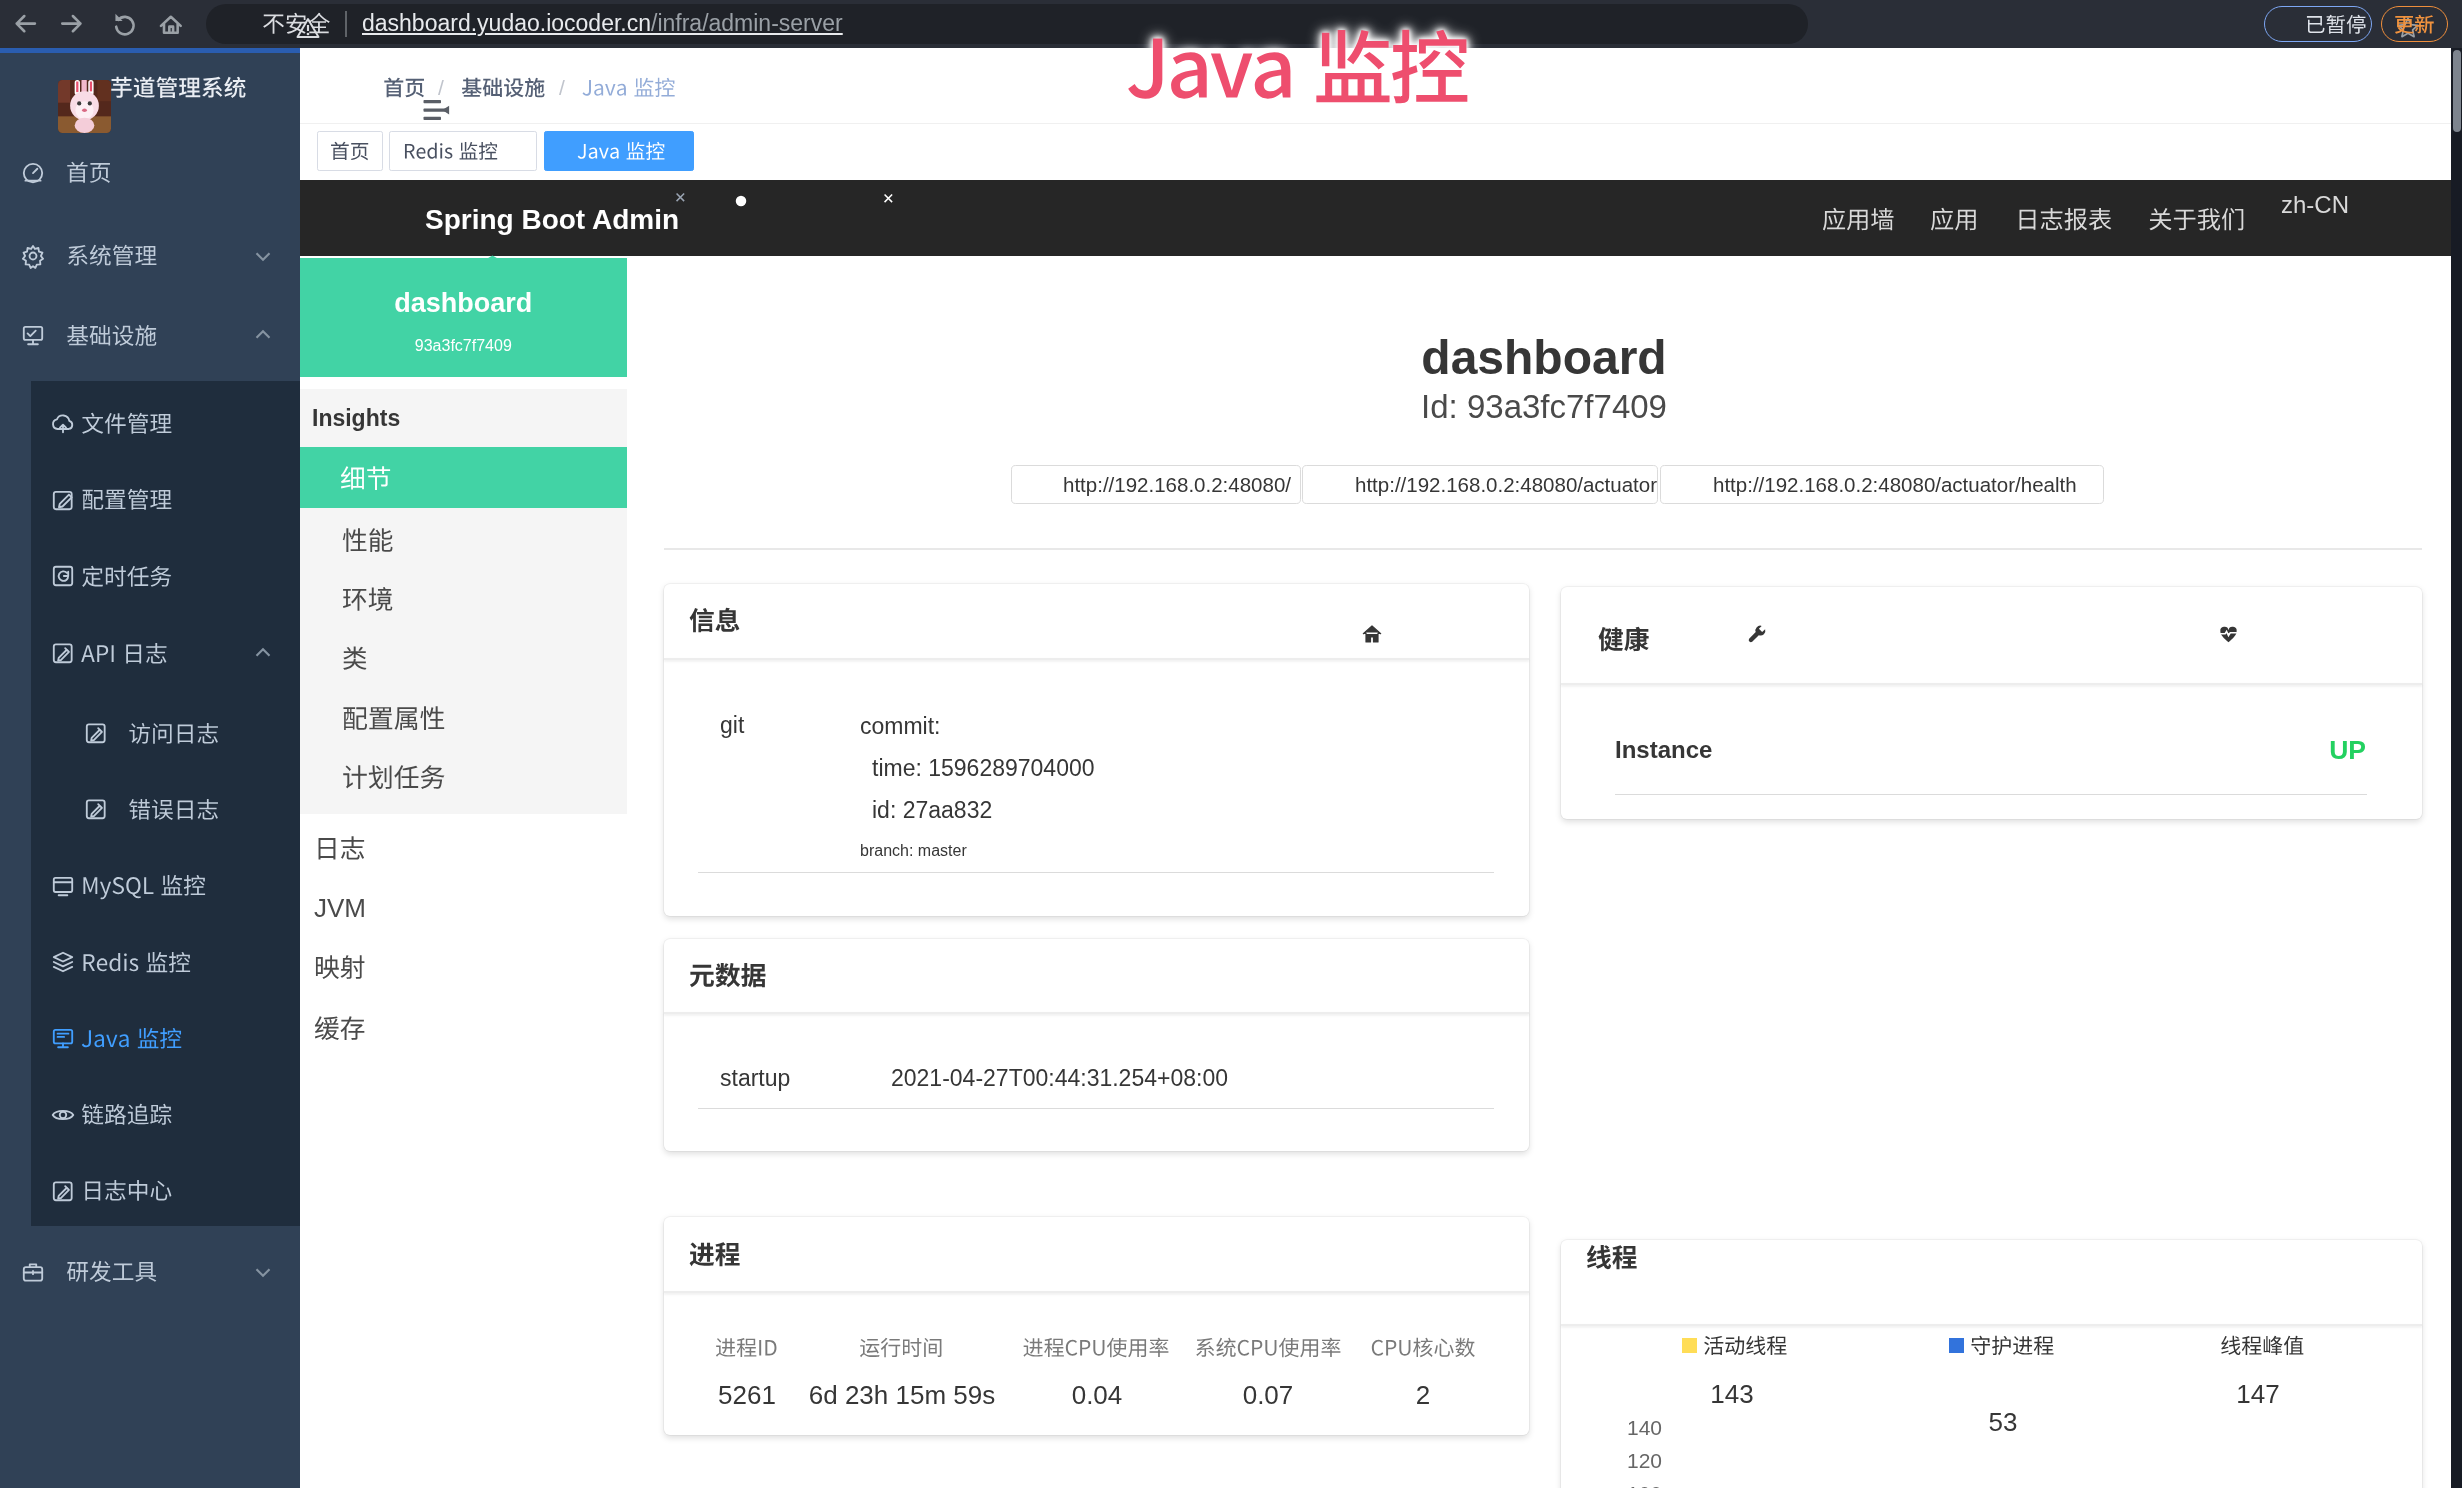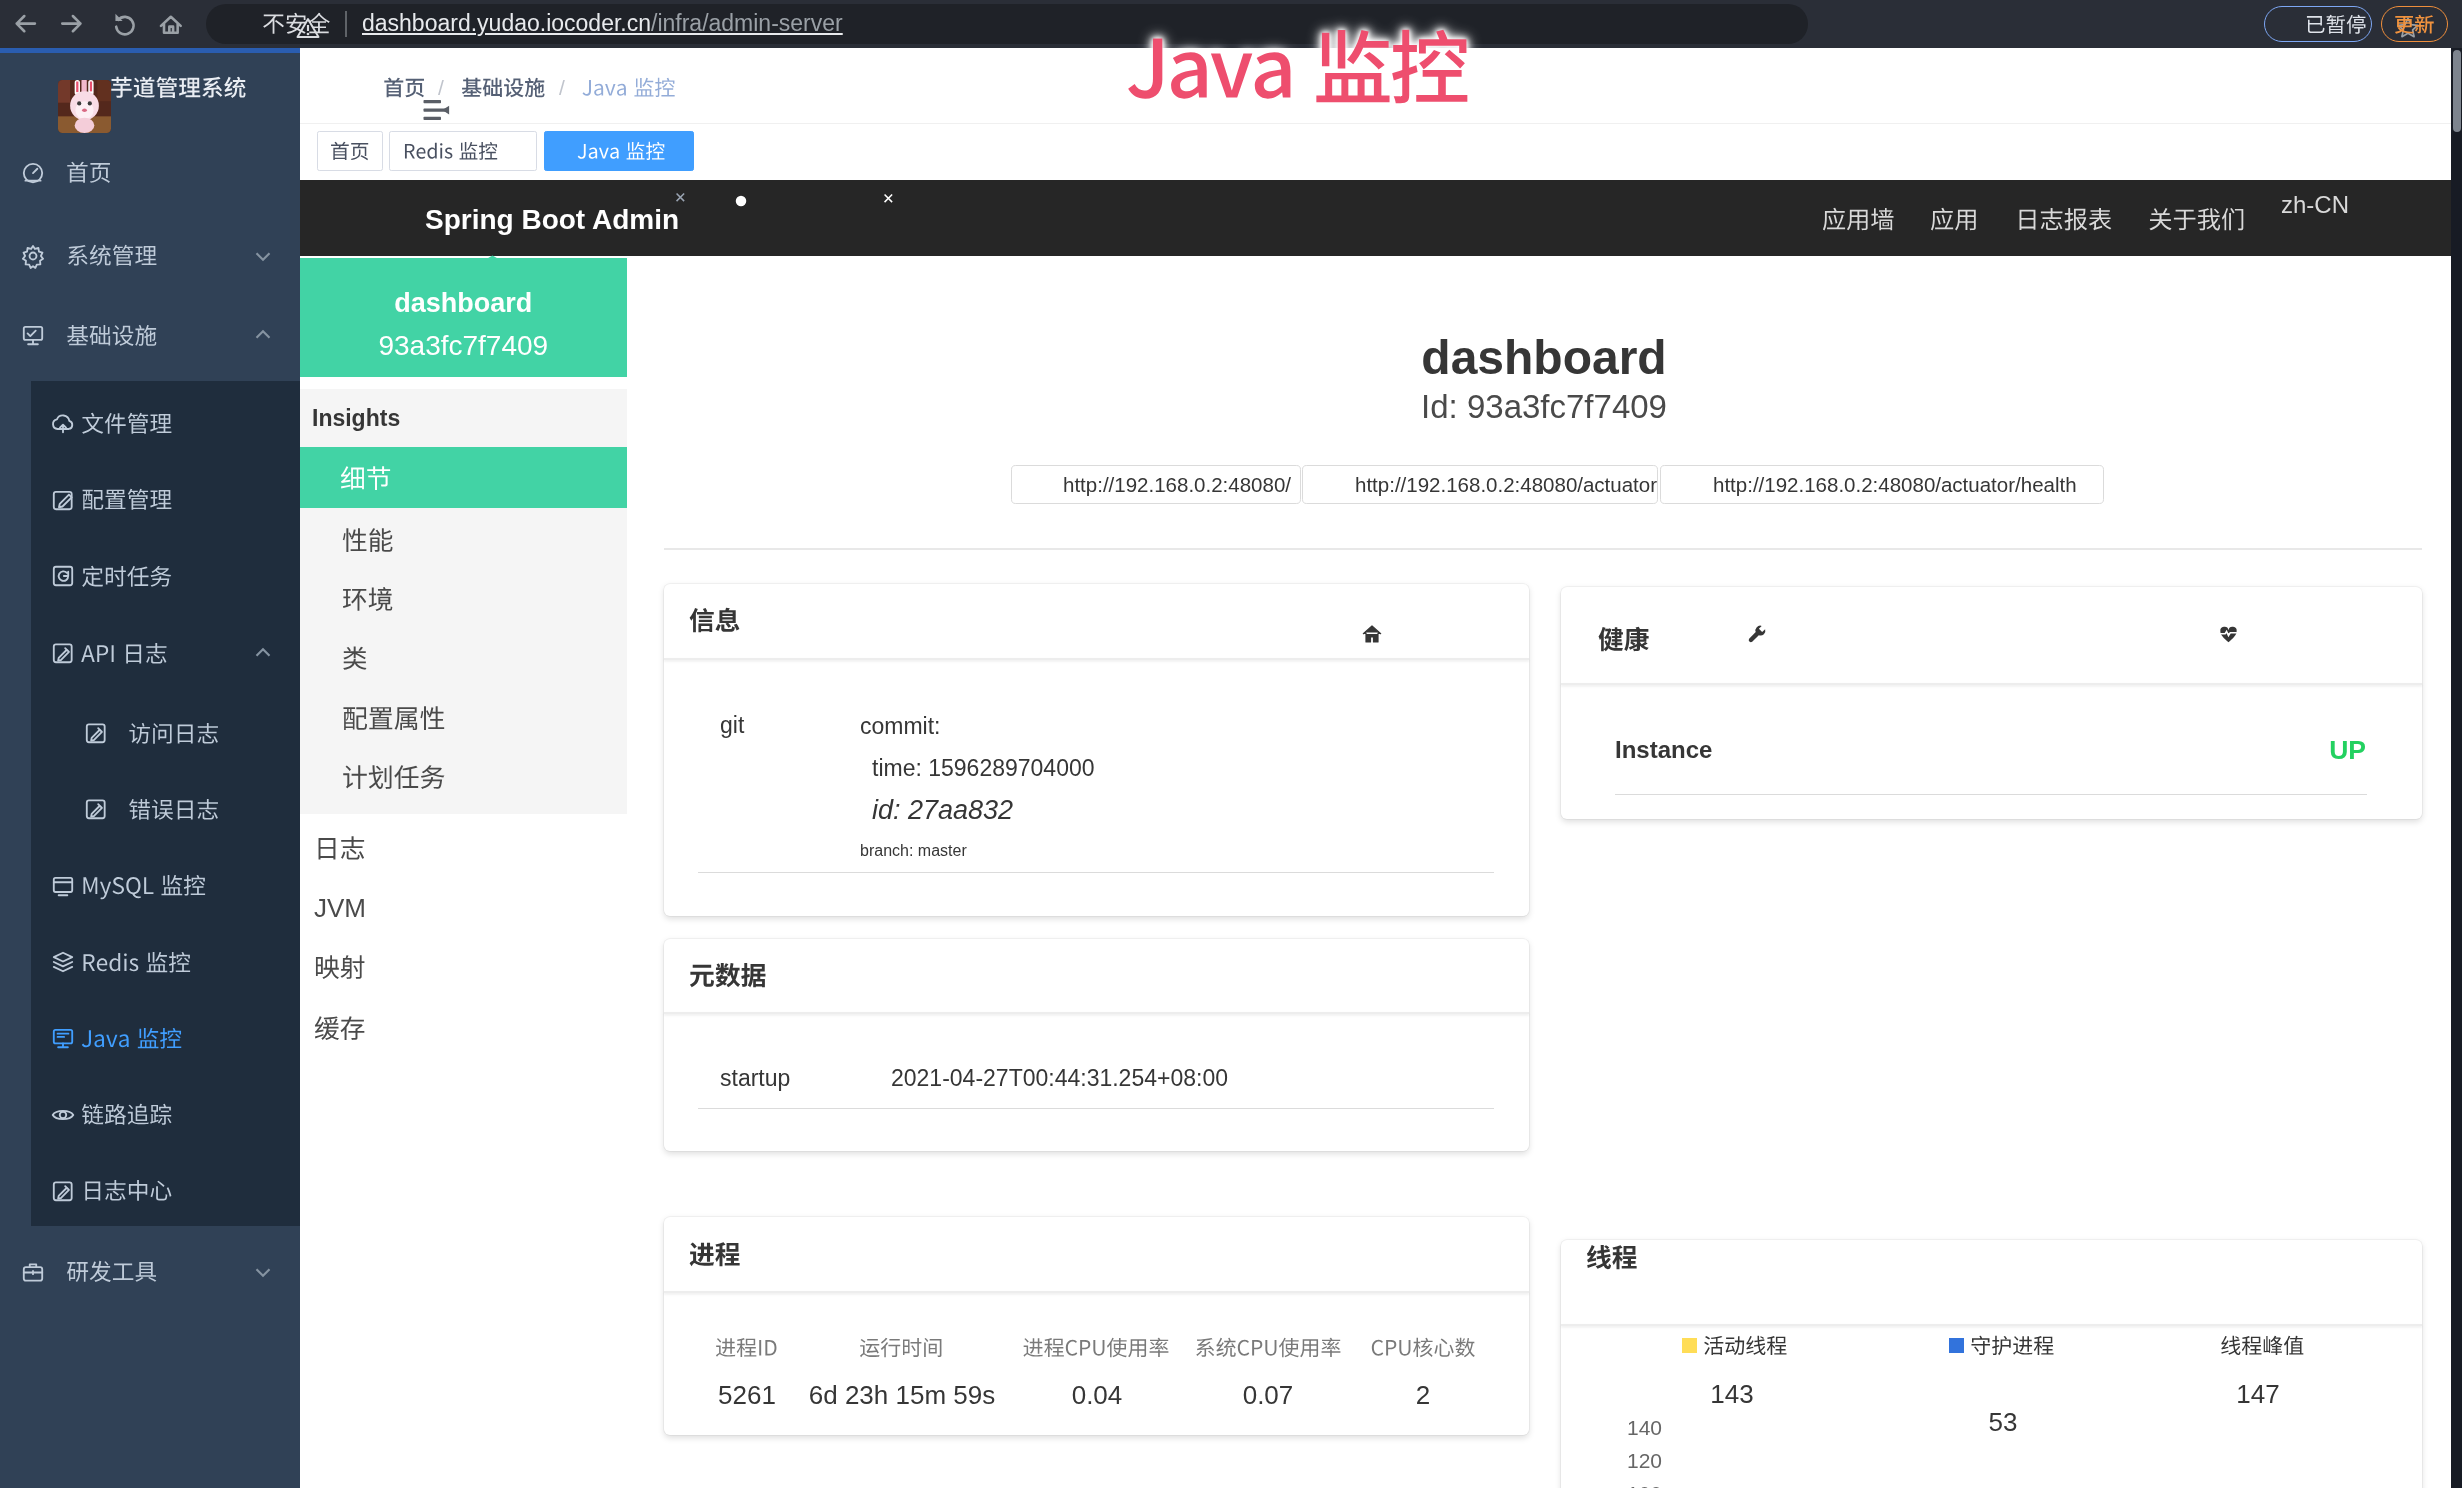--- a/index.html
+++ b/index.html
@@ -360,21 +360,21 @@
 <svg width="99" height="28" viewBox="0 -28.2 130 37" style="display:block;overflow:visible;position:absolute;left:2148px;top:207px;z-index:3;">
     <path d="M7.2 -25.6C8.5 -23.9 9.8 -21.6 10.4 -20.1H4.1V-17.7H14.8V-13.8C14.8 -13.2 14.7 -12.6 14.7 -12.0H2.2V-9.6H14.2C13.2 -6.1 10.1 -2.5 1.5 0.4C2.2 1.0 3.0 2.0 3.3 2.5C11.5 -0.4 15.0 -4.1 16.5 -7.8C19.2 -2.8 23.3 0.7 29.0 2.4C29.4 1.6 30.1 0.6 30.7 0.0C24.9 -1.4 20.5 -4.9 18.1 -9.6H29.9V-12.0H17.4L17.5 -13.7V-17.7H28.2V-20.1H21.9C23.0 -21.8 24.3 -24.0 25.3 -25.9L22.8 -26.8C22.0 -24.8 20.5 -22.0 19.2 -20.1H10.4L12.5 -21.2C11.9 -22.7 10.6 -25.0 9.2 -26.6Z M36.0 -24.6V-22.2H47.0V-14.1H33.8V-11.7H47.0V-1.0C47.0 -0.3 46.8 -0.1 46.1 -0.1C45.4 -0.1 42.9 -0.0 40.3 -0.1C40.7 0.6 41.1 1.7 41.3 2.4C44.6 2.4 46.7 2.4 47.9 2.0C49.1 1.6 49.6 0.8 49.6 -1.0V-11.7H62.3V-14.1H49.6V-22.2H60.0V-24.6Z M86.5 -24.8C88.4 -23.1 90.6 -20.8 91.6 -19.3L93.5 -20.7C92.4 -22.2 90.2 -24.4 88.4 -26.0ZM90.6 -13.7C89.5 -11.6 88.1 -9.6 86.4 -7.8C85.9 -9.9 85.4 -12.4 85.1 -15.1H94.3V-17.4H84.8C84.6 -20.3 84.4 -23.4 84.4 -26.6H81.9C82.0 -23.5 82.1 -20.4 82.4 -17.4H75.0V-23.0C77.0 -23.5 78.8 -23.9 80.4 -24.5L78.7 -26.5C75.6 -25.3 70.5 -24.3 66.0 -23.6C66.3 -23.0 66.6 -22.1 66.7 -21.6C68.6 -21.8 70.7 -22.1 72.6 -22.5V-17.4H65.8V-15.1H72.6V-9.5L65.3 -8.0L66.0 -5.6L72.6 -7.1V-0.5C72.6 0.0 72.4 0.2 71.9 0.2C71.3 0.2 69.4 0.2 67.4 0.2C67.7 0.8 68.2 1.9 68.3 2.6C70.9 2.6 72.6 2.5 73.6 2.1C74.7 1.8 75.0 1.0 75.0 -0.5V-7.7L81.0 -9.1L80.8 -11.2L75.0 -10.0V-15.1H82.6C83.0 -11.6 83.6 -8.4 84.4 -5.8C82.1 -3.6 79.5 -1.9 76.8 -0.5C77.4 -0.0 78.1 0.8 78.4 1.3C80.8 0.1 83.1 -1.5 85.2 -3.4C86.7 0.4 88.6 2.7 91.2 2.7C93.6 2.7 94.5 1.1 94.9 -4.2C94.2 -4.4 93.4 -5.0 92.9 -5.5C92.7 -1.4 92.3 0.2 91.4 0.2C89.8 0.2 88.3 -1.8 87.2 -5.2C89.4 -7.5 91.3 -10.0 92.7 -12.8Z M108.2 -25.9C109.6 -23.9 111.2 -21.2 111.9 -19.6L113.9 -20.7C113.2 -22.3 111.5 -25.0 110.0 -26.8ZM106.8 -20.4V2.6H109.2V-20.4ZM114.4 -25.7V-23.5H123.1V-0.5C123.1 0.0 122.9 0.2 122.4 0.2C121.9 0.3 120.1 0.3 118.3 0.2C118.6 0.8 118.9 1.9 119.0 2.5C121.6 2.5 123.2 2.4 124.2 2.1C125.2 1.7 125.5 1.0 125.5 -0.5V-25.7ZM103.2 -26.7C101.9 -21.8 99.7 -16.9 97.2 -13.6C97.6 -13.0 98.2 -11.7 98.4 -11.2C99.2 -12.2 100.0 -13.3 100.7 -14.6V2.5H102.9V-19.2C103.9 -21.4 104.8 -23.7 105.4 -26.1Z" fill="#d9d9d9"></path>
   </svg>
 <div class="lat" style="left:2281px;top:193px;font-size:24px;color:#d9d9d9;font-weight:400;letter-spacing:0;line-height:24px;z-index:3;">zh-CN</div>
 <svg style="left:3120;top:278;z-index:3" width="30" height="21" viewBox="0 0 40 28">
     <path d="M8 7 l12 12 12 -12" fill="none" stroke="#42d3a5" stroke-width="6" stroke-linecap="round" stroke-linejoin="round"></path>
   </svg>
 <div class="abs" style="left:300px;top:256px;width:327px;height:1232px;background:#fff;z-index:2"></div>
 <div class="abs" style="left:300px;top:258px;width:327px;height:119px;background:#42d3a5;z-index:3"></div>
 <div class="lat" style="left:8.3px;top:290px;width:910px;text-align:center;font-size:27px;color:#fff;font-weight:700;letter-spacing:0;line-height:27px;z-index:4;">dashboard</div>
-<div class="lat" style="left:8.3px;top:334px;width:910px;text-align:center;font-size:28px;color:#fff;font-weight:400;letter-spacing:0;line-height:23px;z-index:4;">93a3fc7f7409</div>
+<div class="lat" style="left:8.3px;top:334px;width:910px;text-align:center;font-size:16px;color:#fff;font-weight:400;letter-spacing:0;line-height:23px;z-index:4;">93a3fc7f7409</div>
 <div class="abs" style="left:300px;top:389px;width:327px;height:425px;background:#f5f5f5;z-index:3"></div>
 <div class="lat" style="left:312px;top:407px;font-size:23px;color:#363636;font-weight:700;letter-spacing:0;line-height:23px;z-index:4;">Insights</div>
 <div class="abs" style="left:300px;top:447px;width:327px;height:61px;background:#42d3a5;z-index:4"></div>
 <svg width="53" height="30" viewBox="0 -29.9 70 39" style="display:block;overflow:visible;position:absolute;left:340px;top:465px;z-index:5;">
     <path d="M1.3 -1.8 1.7 0.7C5.0 0.0 9.6 -0.8 13.9 -1.7L13.8 -4.0C9.2 -3.2 4.4 -2.3 1.3 -1.8ZM2.0 -14.4C2.5 -14.7 3.4 -14.9 8.3 -15.4C6.5 -13.2 4.9 -11.4 4.2 -10.8C3.0 -9.6 2.1 -8.8 1.4 -8.6C1.7 -8.0 2.0 -6.8 2.2 -6.3C2.9 -6.7 4.1 -6.9 13.9 -8.5C13.8 -9.0 13.7 -10.0 13.7 -10.7L6.1 -9.6C8.9 -12.4 11.8 -16.0 14.3 -19.6L12.1 -20.9C11.5 -19.9 10.7 -18.8 10.0 -17.7L4.8 -17.3C7.0 -20.2 9.2 -23.9 11.0 -27.6L8.5 -28.7C6.8 -24.5 4.1 -20.2 3.2 -19.0C2.4 -17.9 1.8 -17.1 1.1 -16.9C1.4 -16.3 1.8 -15.0 2.0 -14.4ZM22.0 -2.4H17.1V-12.0H22.0ZM24.3 -2.4V-12.0H29.2V-2.4ZM14.7 -26.8V2.2H17.1V0.0H29.2V1.9H31.6V-26.8ZM22.0 -14.4H17.1V-24.2H22.0ZM24.3 -14.4V-24.2H29.2V-14.4Z M37.3 -16.5V-14.1H46.2V2.7H48.9V-14.1H60.2V-5.2C60.2 -4.7 60.0 -4.6 59.4 -4.6C58.7 -4.5 56.4 -4.5 53.9 -4.6C54.3 -3.8 54.6 -2.7 54.7 -1.9C57.9 -1.9 60.0 -1.9 61.3 -2.3C62.5 -2.8 62.9 -3.6 62.9 -5.2V-16.5ZM55.6 -28.6V-24.7H46.4V-28.6H43.8V-24.7H35.9V-22.3H43.8V-18.4H46.4V-22.3H55.6V-18.4H58.2V-22.3H66.2V-24.7H58.2V-28.6Z" fill="#fff"></path>
   </svg>
 <svg width="53" height="30" viewBox="0 -29.9 70 39" style="display:block;overflow:visible;position:absolute;left:342px;top:527px;z-index:4;">
     <path d="M5.8 -28.6V2.7H8.4V-28.6ZM2.7 -22.1C2.5 -19.3 1.9 -15.6 1.0 -13.3L3.0 -12.6C3.8 -15.1 4.5 -19.0 4.7 -21.8ZM8.6 -22.3C9.6 -20.4 10.6 -18.0 11.0 -16.4L12.9 -17.4C12.5 -18.8 11.5 -21.2 10.4 -23.1ZM11.4 -0.9V1.5H32.3V-0.9H23.7V-9.5H30.7V-11.8H23.7V-18.9H31.5V-21.4H23.7V-28.4H21.1V-21.4H16.9C17.3 -23.0 17.7 -24.8 18.1 -26.6L15.6 -27.0C14.8 -22.4 13.5 -17.7 11.5 -14.8C12.1 -14.5 13.3 -13.9 13.8 -13.6C14.7 -15.1 15.4 -16.9 16.1 -18.9H21.1V-11.8H13.9V-9.5H21.1V-0.9Z M47.0 -14.3V-11.4H39.8V-14.3ZM37.4 -16.5V2.7H39.8V-4.2H47.0V-0.3C47.0 0.2 46.9 0.3 46.5 0.3C46.0 0.3 44.5 0.3 42.9 0.3C43.3 1.0 43.7 1.9 43.8 2.6C45.9 2.6 47.4 2.6 48.3 2.2C49.3 1.8 49.5 1.1 49.5 -0.2V-16.5ZM39.8 -9.4H47.0V-6.3H39.8ZM63.2 -26.0C61.2 -25.0 58.2 -23.8 55.2 -22.8V-28.5H52.7V-17.2C52.7 -14.4 53.6 -13.6 56.8 -13.6C57.5 -13.6 61.9 -13.6 62.7 -13.6C65.4 -13.6 66.2 -14.8 66.4 -18.9C65.7 -19.1 64.7 -19.4 64.2 -19.9C64.0 -16.5 63.8 -15.9 62.5 -15.9C61.5 -15.9 57.8 -15.9 57.1 -15.9C55.5 -15.9 55.2 -16.2 55.2 -17.2V-20.7C58.5 -21.7 62.2 -22.9 64.9 -24.1ZM63.6 -10.8C61.6 -9.6 58.3 -8.3 55.2 -7.2V-12.7H52.7V-1.2C52.7 1.7 53.6 2.4 56.9 2.4C57.6 2.4 62.1 2.4 62.9 2.4C65.7 2.4 66.4 1.2 66.7 -3.4C66.1 -3.5 65.0 -3.9 64.5 -4.4C64.3 -0.5 64.1 0.1 62.7 0.1C61.7 0.1 57.9 0.1 57.2 0.1C55.6 0.1 55.2 -0.1 55.2 -1.2V-5.1C58.7 -6.1 62.6 -7.4 65.2 -8.9ZM36.9 -18.8C37.6 -19.1 38.8 -19.3 48.1 -19.9C48.4 -19.3 48.7 -18.7 48.9 -18.1L51.1 -19.1C50.4 -21.2 48.5 -24.2 46.7 -26.5L44.6 -25.7C45.5 -24.5 46.3 -23.2 47.1 -21.9L39.6 -21.5C41.0 -23.3 42.6 -25.5 43.8 -27.8L41.1 -28.6C40.0 -26.0 38.1 -23.3 37.6 -22.6C37.0 -21.9 36.5 -21.4 36.0 -21.2C36.3 -20.6 36.7 -19.3 36.9 -18.8Z" fill="#4a4a4a"></path>
   </svg>
 <svg width="53" height="30" viewBox="0 -29.9 70 39" style="display:block;overflow:visible;position:absolute;left:342px;top:586px;z-index:4;">
@@ -419,21 +419,21 @@
 <div class="lat" style="left:1713px;top:475px;font-size:20.5px;color:#363636;font-weight:400;letter-spacing:0;line-height:20.5px;z-index:4;">http://192.168.0.2:48080/actuator/health</div>
 <div class="abs" style="left:664px;top:548px;width:1758px;height:1.5px;background:#e8e8e8;z-index:3"></div>
 <div class="abs" style="left:664px;top:584px;width:865px;height:332px;background:#fff;border-radius:6px;box-shadow:0 2.3px 6px rgba(10,10,10,.13),0 0 0 0.8px rgba(10,10,10,.05);z-index:3"></div>
 <svg width="53" height="30" viewBox="0 -29.9 70 39" style="display:block;overflow:visible;position:absolute;left:689px;top:607px;z-index:4;">
     <path d="M13.0 -18.5V-15.3H30.2V-18.5ZM13.0 -13.5V-10.3H30.2V-13.5ZM12.5 -8.4V3.0H16.0V1.9H27.0V2.9H30.6V-8.4ZM16.0 -1.3V-5.2H27.0V-1.3ZM18.3 -27.6C19.1 -26.4 19.9 -24.8 20.4 -23.6H10.6V-20.3H32.7V-23.6H22.3L24.3 -24.4C23.8 -25.7 22.7 -27.6 21.8 -29.0ZM8.0 -28.8C6.4 -23.9 3.7 -19.1 0.8 -16.0C1.5 -15.0 2.6 -12.9 2.9 -12.0C3.7 -12.9 4.6 -14.0 5.4 -15.2V3.1H9.1V-21.7C10.1 -23.6 10.9 -25.7 11.6 -27.6Z M44.1 -18.3H57.6V-16.7H44.1ZM44.1 -13.8H57.6V-12.2H44.1ZM44.1 -22.8H57.6V-21.2H44.1ZM42.6 -7.0V-2.3C42.6 1.3 43.8 2.4 48.6 2.4C49.6 2.4 54.1 2.4 55.1 2.4C59.0 2.4 60.1 1.3 60.6 -3.5C59.5 -3.7 57.8 -4.3 56.9 -4.9C56.7 -1.7 56.4 -1.2 54.8 -1.2C53.6 -1.2 49.9 -1.2 49.0 -1.2C47.0 -1.2 46.7 -1.4 46.7 -2.4V-7.0ZM59.2 -6.7C60.7 -4.4 62.3 -1.3 62.7 0.7L66.6 -1.0C66.1 -3.0 64.4 -6.0 62.9 -8.2ZM38.3 -7.6C37.5 -5.2 36.2 -2.4 35.0 -0.4L38.8 1.4C39.9 -0.6 41.0 -3.8 41.9 -6.1ZM48.1 -8.1C49.6 -6.5 51.4 -4.2 52.1 -2.7L55.5 -4.6C54.8 -6.0 53.3 -7.7 51.9 -9.1H61.7V-25.9H52.4C52.8 -26.7 53.4 -27.6 53.9 -28.6L48.9 -29.2C48.7 -28.3 48.4 -27.0 48.0 -25.9H40.2V-9.1H50.0Z" fill="#363636"></path>
   </svg>
 <div class="abs" style="left:664px;top:658px;width:865px;height:1.5px;background:#ededed;z-index:4;box-shadow:0 1.5px 2.3px rgba(10,10,10,.08)"></div>
 <div class="lat" style="left:720px;top:714px;font-size:23px;color:#363636;font-weight:400;letter-spacing:0;line-height:23px;z-index:4;">git</div>
 <div class="lat" style="left:860px;top:715px;font-size:23px;color:#363636;font-weight:400;letter-spacing:0;line-height:23px;z-index:4;">commit:</div>
 <div class="lat" style="left:872px;top:757px;font-size:23px;color:#363636;font-weight:400;letter-spacing:0;line-height:23px;z-index:4;">time: 1596289704000</div>
-<div class="lat" style="left:872px;top:799px;font-size:27px;color:#363636;font-weight:400;letter-spacing:0;line-height:23px;z-index:4;font-style:italic;">id: 27aa832</div>
+<div class="lat" style="left:872px;top:799px;font-size:23px;color:#363636;font-weight:400;letter-spacing:0;line-height:23px;z-index:4;">id: 27aa832</div>
 <div class="lat" style="left:860px;top:839px;font-size:16px;color:#363636;font-weight:400;letter-spacing:0;line-height:23px;z-index:4;">branch: master</div>
 <div class="abs" style="left:698px;top:872px;width:796px;height:0.8px;background:#dbdbdb;z-index:4"></div>
 <div class="abs" style="left:664px;top:939px;width:865px;height:212px;background:#fff;border-radius:6px;box-shadow:0 2.3px 6px rgba(10,10,10,.13),0 0 0 0.8px rgba(10,10,10,.05);z-index:3"></div>
 <svg width="79" height="30" viewBox="0 -29.9 104 39" style="display:block;overflow:visible;position:absolute;left:689px;top:962px;z-index:4;">
     <path d="M4.9 -26.5V-22.6H29.2V-26.5ZM1.8 -17.2V-13.3H9.5C9.1 -7.7 8.2 -3.0 1.1 -0.3C2.0 0.4 3.1 1.9 3.5 3.0C11.8 -0.4 13.3 -6.2 13.9 -13.3H19.1V-2.8C19.1 1.2 20.1 2.4 23.9 2.4C24.7 2.4 27.2 2.4 28.1 2.4C31.5 2.4 32.5 0.7 32.9 -5.4C31.8 -5.7 30.1 -6.4 29.2 -7.1C29.0 -2.2 28.8 -1.4 27.7 -1.4C27.0 -1.4 25.1 -1.4 24.6 -1.4C23.5 -1.4 23.3 -1.6 23.3 -2.9V-13.3H32.3V-17.2Z M48.4 -28.5C47.9 -27.2 46.9 -25.3 46.2 -24.1L48.8 -23.0C49.6 -24.0 50.7 -25.6 51.9 -27.1ZM46.7 -8.1C46.1 -6.9 45.3 -5.8 44.4 -4.9L41.6 -6.3L42.6 -8.1ZM36.7 -5.0C38.3 -4.4 40.0 -3.6 41.6 -2.7C39.6 -1.5 37.4 -0.6 34.9 -0.1C35.6 0.6 36.3 2.0 36.7 3.0C39.8 2.1 42.5 0.9 44.8 -0.9C45.8 -0.2 46.7 0.4 47.4 0.9L49.8 -1.7C49.2 -2.2 48.3 -2.7 47.4 -3.3C49.2 -5.2 50.5 -7.7 51.3 -10.7L49.1 -11.5L48.5 -11.4H44.2L44.8 -12.7L41.2 -13.4C40.9 -12.7 40.7 -12.1 40.4 -11.4H36.0V-8.1H38.7C38.0 -6.9 37.3 -5.9 36.7 -5.0ZM36.3 -27.1C37.1 -25.8 37.9 -24.0 38.1 -22.8H35.5V-19.7H40.5C38.9 -18.0 36.8 -16.5 34.7 -15.7C35.5 -14.9 36.4 -13.6 36.9 -12.7C38.6 -13.6 40.4 -15.0 41.9 -16.6V-13.6H45.7V-17.2C47.0 -16.2 48.3 -15.1 49.1 -14.4L51.2 -17.2C50.6 -17.6 48.7 -18.8 47.2 -19.7H52.2V-22.8H45.7V-28.9H41.9V-22.8H38.4L41.2 -24.1C41.0 -25.3 40.1 -27.0 39.2 -28.3ZM54.8 -28.8C54.1 -22.7 52.5 -16.9 49.8 -13.3C50.6 -12.8 52.2 -11.4 52.7 -10.7C53.4 -11.7 54.0 -12.7 54.5 -13.8C55.2 -11.2 56.0 -8.8 57.0 -6.7C55.2 -3.8 52.7 -1.7 49.3 -0.1C49.9 0.7 51.0 2.4 51.4 3.2C54.6 1.6 57.1 -0.5 59.0 -3.0C60.5 -0.7 62.4 1.3 64.7 2.8C65.3 1.7 66.5 0.3 67.4 -0.4C64.8 -1.9 62.8 -4.0 61.2 -6.7C62.8 -10.0 63.8 -14.0 64.5 -18.8H66.6V-22.6H57.5C57.9 -24.4 58.3 -26.3 58.5 -28.3ZM60.7 -18.8C60.3 -15.9 59.8 -13.4 59.0 -11.1C58.1 -13.5 57.4 -16.1 57.0 -18.8Z M84.5 -7.9V3.0H88.0V2.0H96.2V3.0H99.9V-7.9H93.8V-11.2H100.7V-14.6H93.8V-17.6H99.7V-27.5H81.0V-17.1C81.0 -11.8 80.7 -4.3 77.3 0.7C78.2 1.2 79.9 2.4 80.6 3.1C83.2 -0.7 84.3 -6.2 84.7 -11.2H90.0V-7.9ZM84.9 -24.0H95.9V-21.1H84.9ZM84.9 -17.6H90.0V-14.6H84.9L84.9 -17.1ZM88.0 -1.2V-4.6H96.2V-1.2ZM72.8 -28.9V-22.4H69.3V-18.7H72.8V-12.6L68.7 -11.6L69.6 -7.7L72.8 -8.6V-1.7C72.8 -1.3 72.7 -1.2 72.3 -1.2C71.9 -1.1 70.7 -1.1 69.4 -1.2C69.9 -0.1 70.4 1.6 70.5 2.6C72.7 2.6 74.2 2.4 75.2 1.8C76.3 1.2 76.6 0.2 76.6 -1.7V-9.7L80.1 -10.7L79.6 -14.4L76.6 -13.6V-18.7H80.0V-22.4H76.6V-28.9Z" fill="#363636"></path>
   </svg>
 <div class="abs" style="left:664px;top:1012px;width:865px;height:1.5px;background:#ededed;z-index:4;box-shadow:0 1.5px 2.3px rgba(10,10,10,.08)"></div>
 <div class="lat" style="left:720px;top:1067px;font-size:23px;color:#363636;font-weight:400;letter-spacing:0;line-height:23px;z-index:4;">startup</div>
 <div class="lat" style="left:891px;top:1067px;font-size:23px;color:#363636;font-weight:400;letter-spacing:0;line-height:23px;z-index:4;">2021-04-27T00:44:31.254+08:00</div>
 <div class="abs" style="left:698px;top:1108px;width:796px;height:0.8px;background:#dbdbdb;z-index:4"></div>

